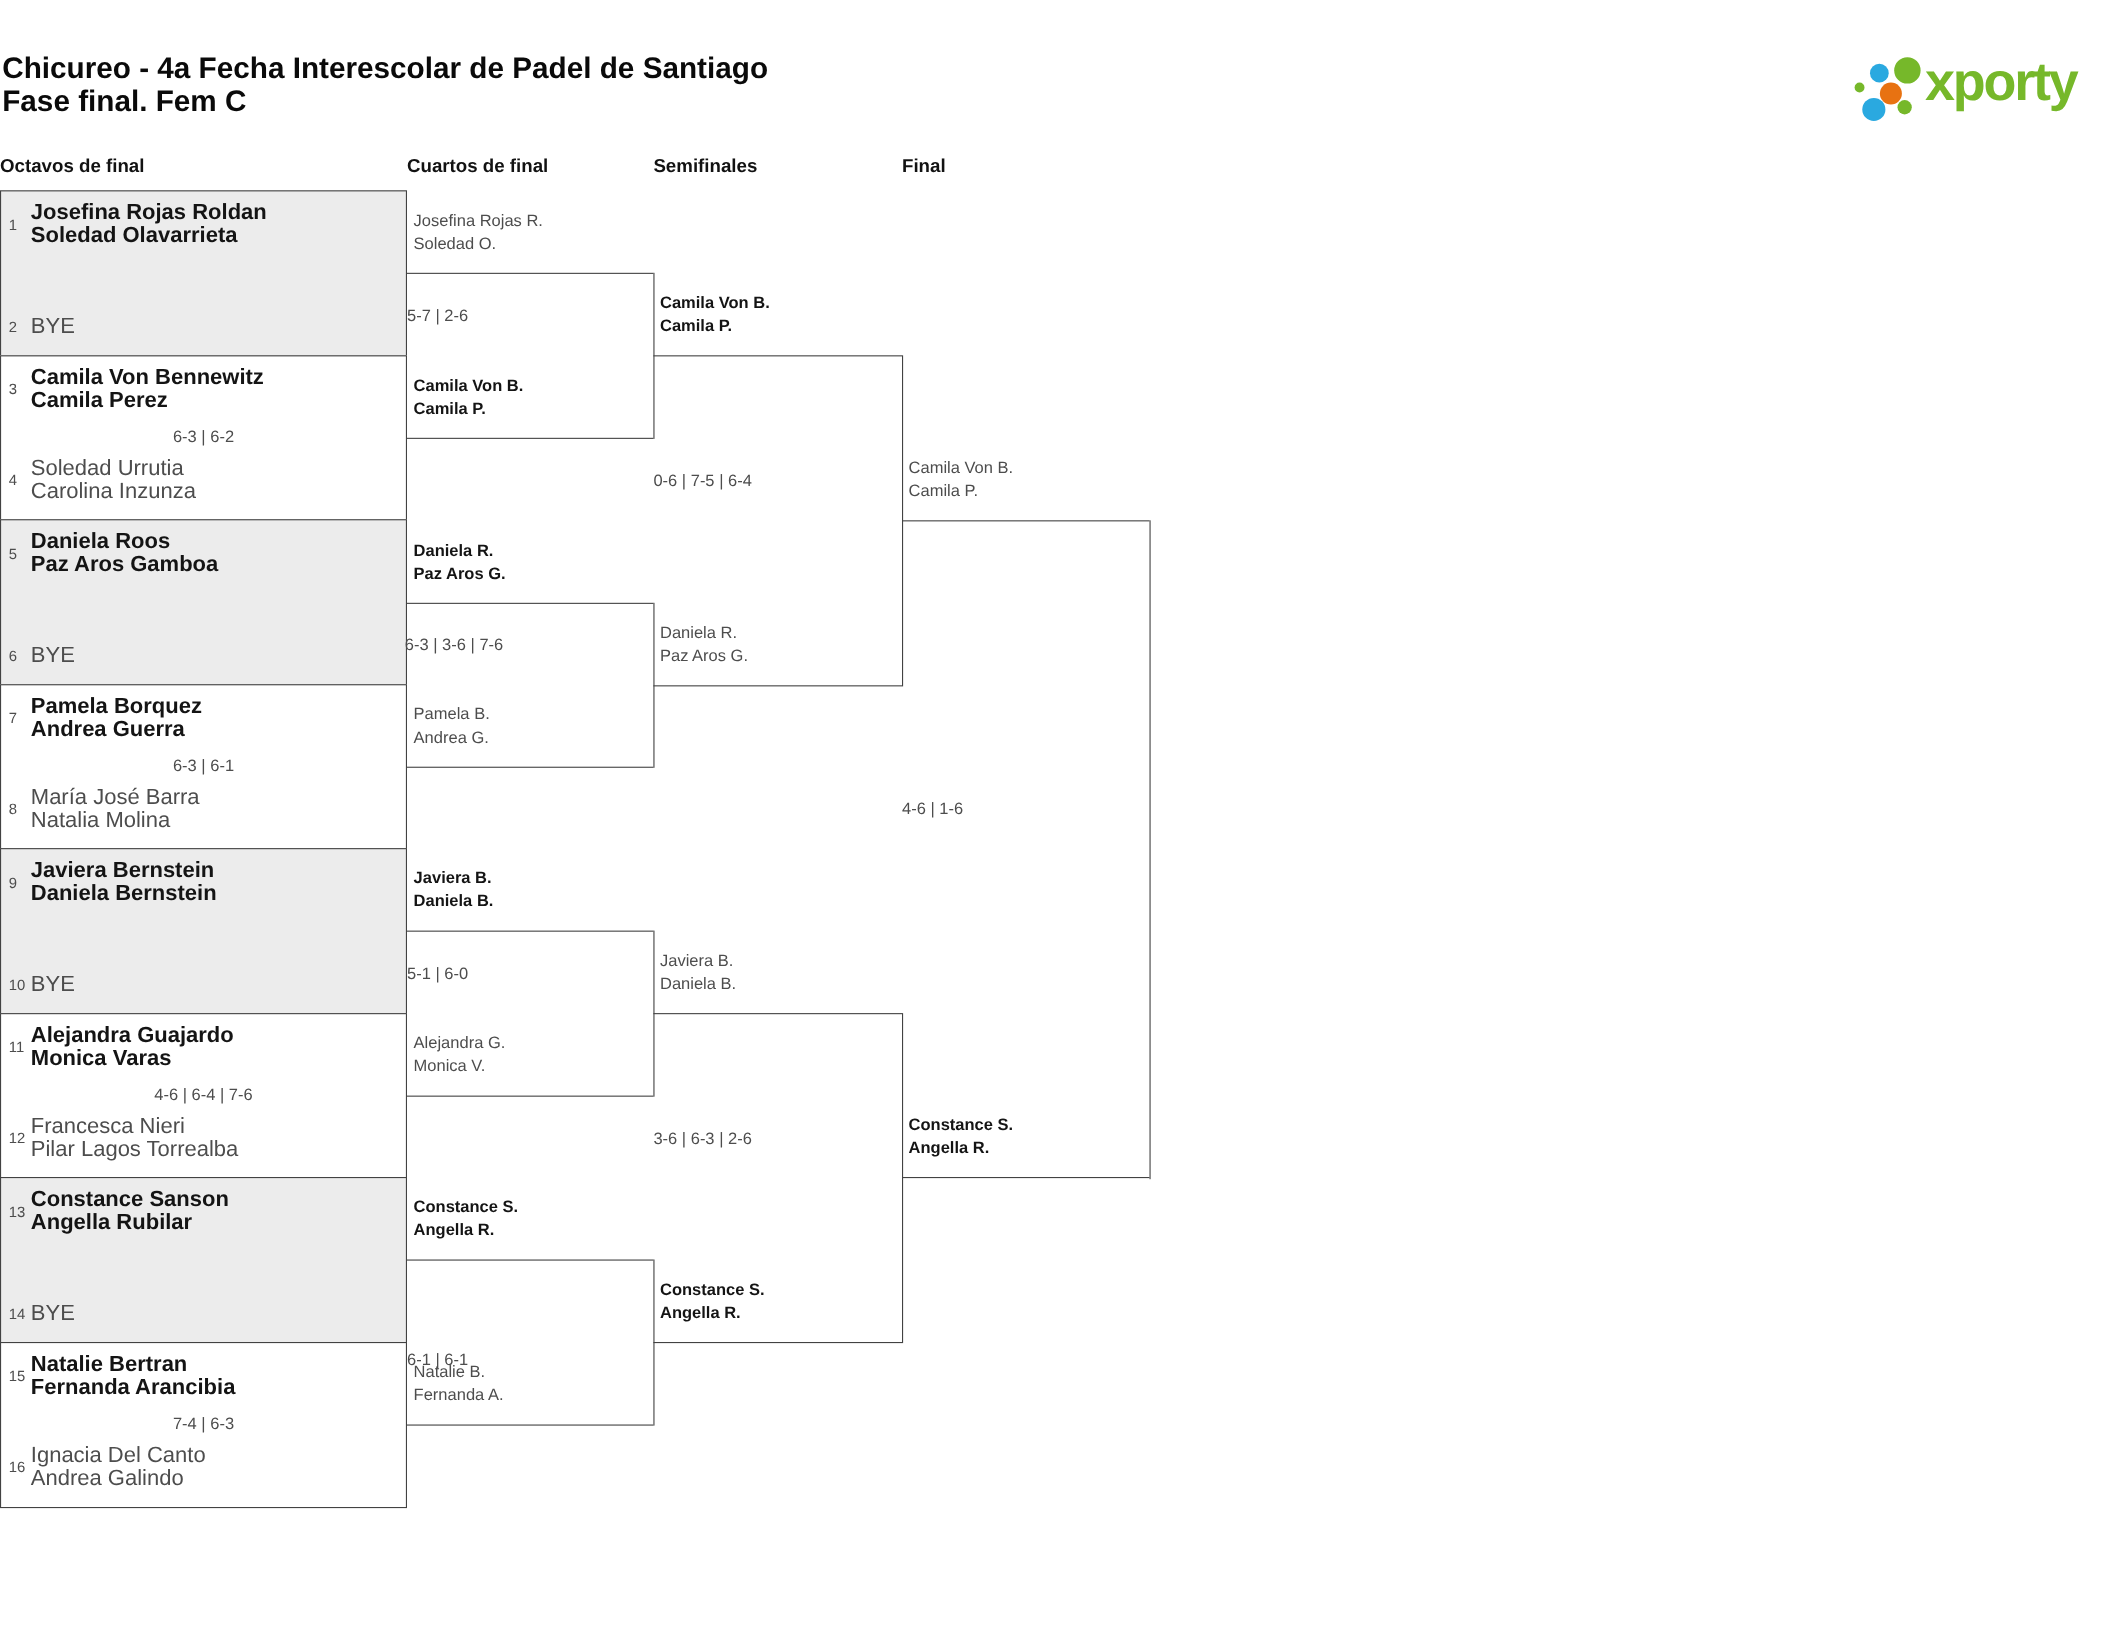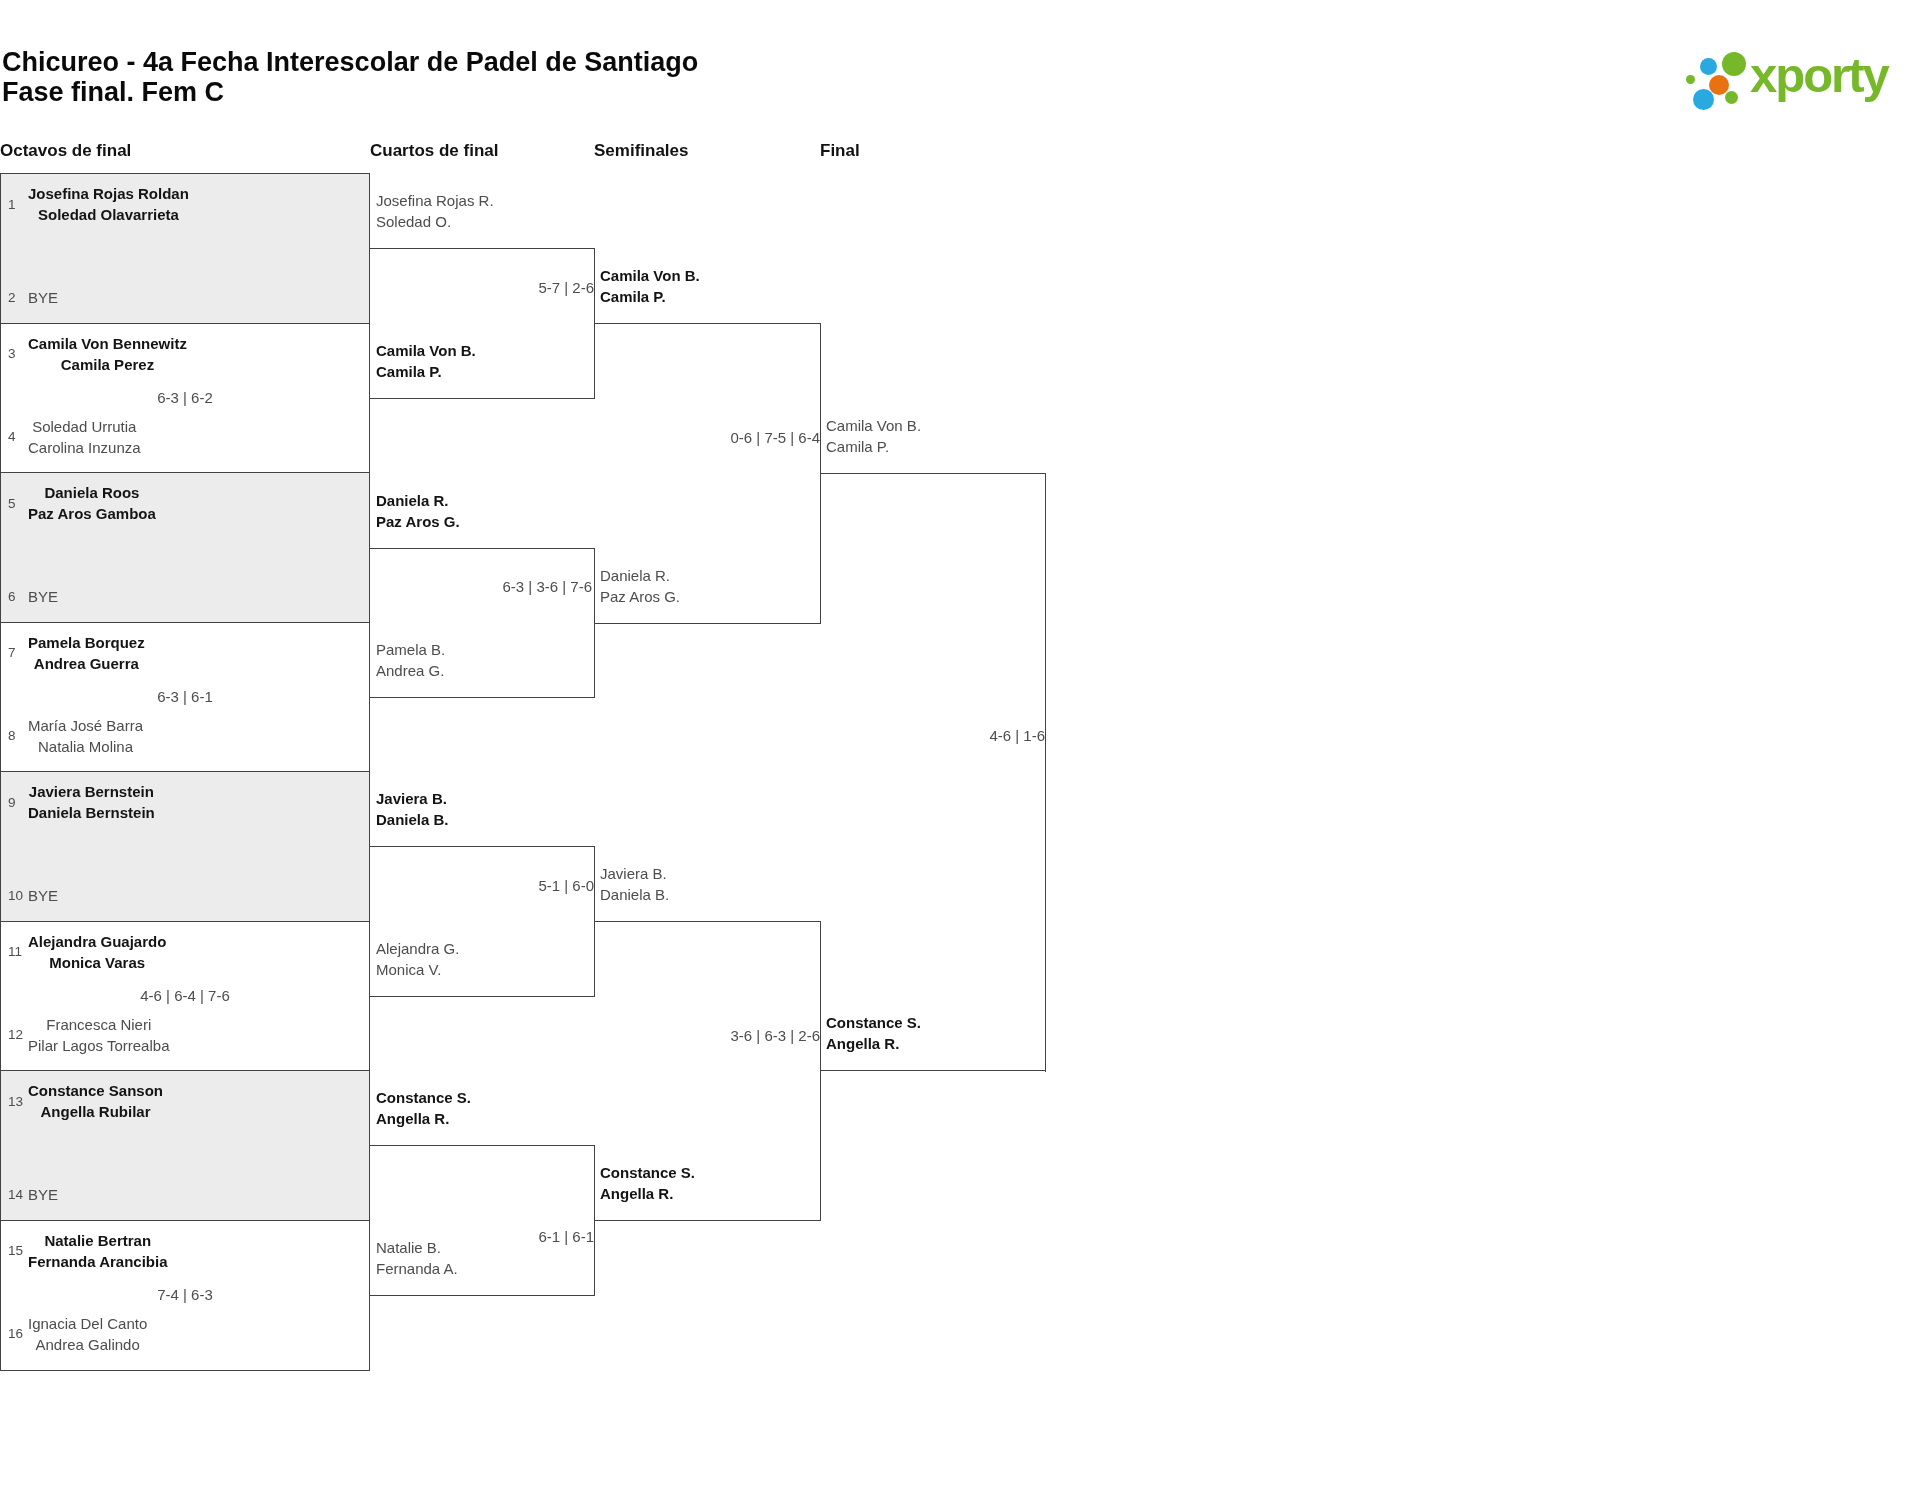--- a/index.html
+++ b/index.html
@@ -14,37 +14,37 @@
 
   
   .oboxes{position:absolute;left:0;top:128px;width:370px;}
   .obox{box-sizing:border-box;height:151px;border:1.5px solid #424242;background:#fff;position:relative;margin-top:-1.5px;}
   .obox:first-child{margin-top:0;}
   .obox.shaded{background:#ececec;}
   .slot{position:absolute;left:7px;right:6px;display:flex;align-items:center;}
   .slot-top{top:9px;}
   .slot-bottom{bottom:15px;}
   .seed{flex:0 0 20px;width:20px;font-size:13.5px;color:#4d4d4d;}
-  .names{font-size:15px;line-height:21px;color:#4d4d4d;font-weight:400;text-align:center;}
+  .names{font-size:20px;line-height:21px;color:#4d4d4d;font-weight:400;}
   .names.bold{color:#141414;font-weight:700;}
   .names div:empty{display:none;}
   .oscore{position:absolute;left:0;right:0;top:64px;text-align:center;font-size:15px;line-height:20px;color:#4d4d4d;}
   .oscore:empty{display:none;}
 
   
   .hline{position:absolute;height:0;border-top:1.5px solid #424242;}
   .vline{position:absolute;width:0;border-left:1.5px solid #424242;}
 
   
   .ename{position:absolute;width:212px;font-size:15px;line-height:21px;color:#4d4d4d;font-weight:400;}
   .ename.bold{color:#141414;font-weight:700;}
   .ename div:empty{display:none;}
 
   
-  .mscore{position:absolute;text-align:right;font-size:15px;line-height:20px;color:#4d4d4d;}
+  .mscore{position:absolute;text-align:left;font-size:15px;line-height:20px;color:#4d4d4d;}
 
   
   .logo{position:absolute;left:1680px;top:0;width:238px;height:78px;cursor:pointer;}
   .dot{position:absolute;border-radius:50%;}
   .logo-text{position:absolute;left:70px;top:-6px;font-size:49px;line-height:72px;font-weight:700;letter-spacing:-2px;color:#76b82a;}
 </style>
 </head>
 <body>
 
 <div class="canvas">

